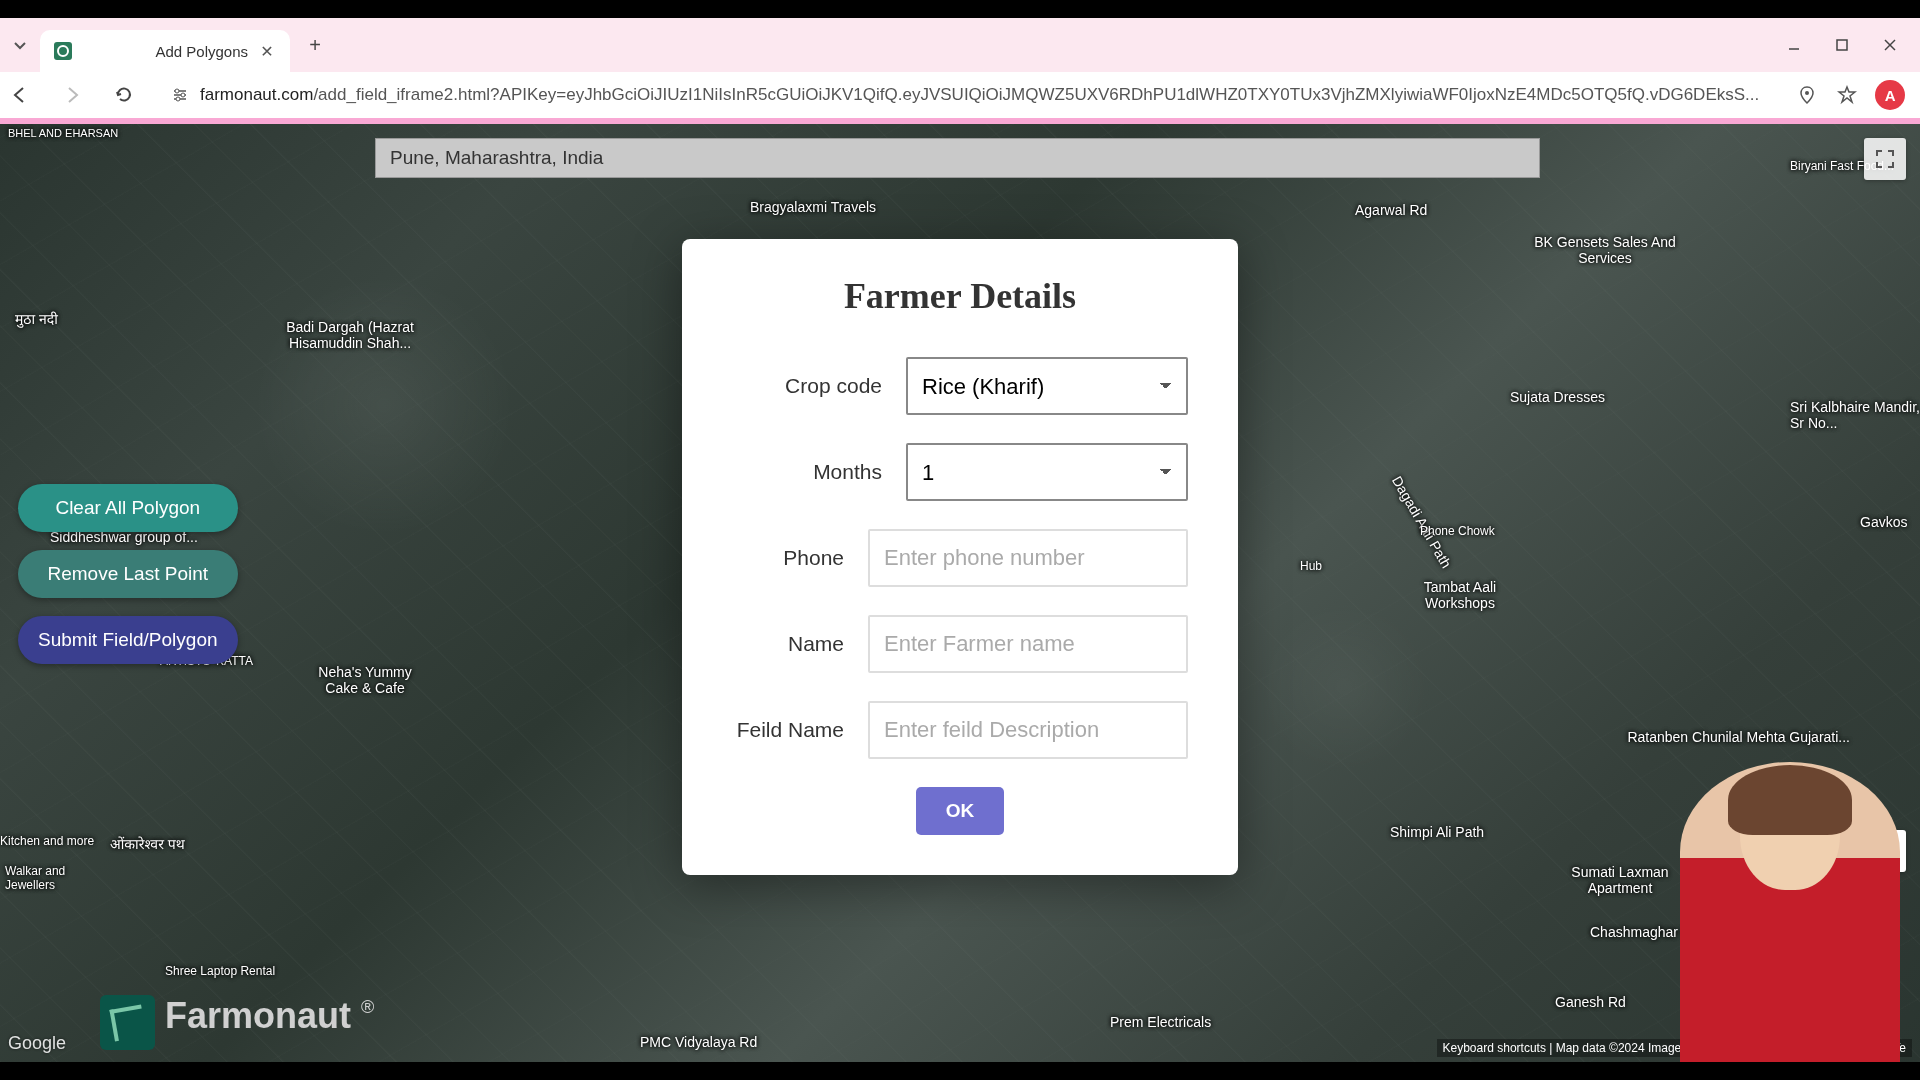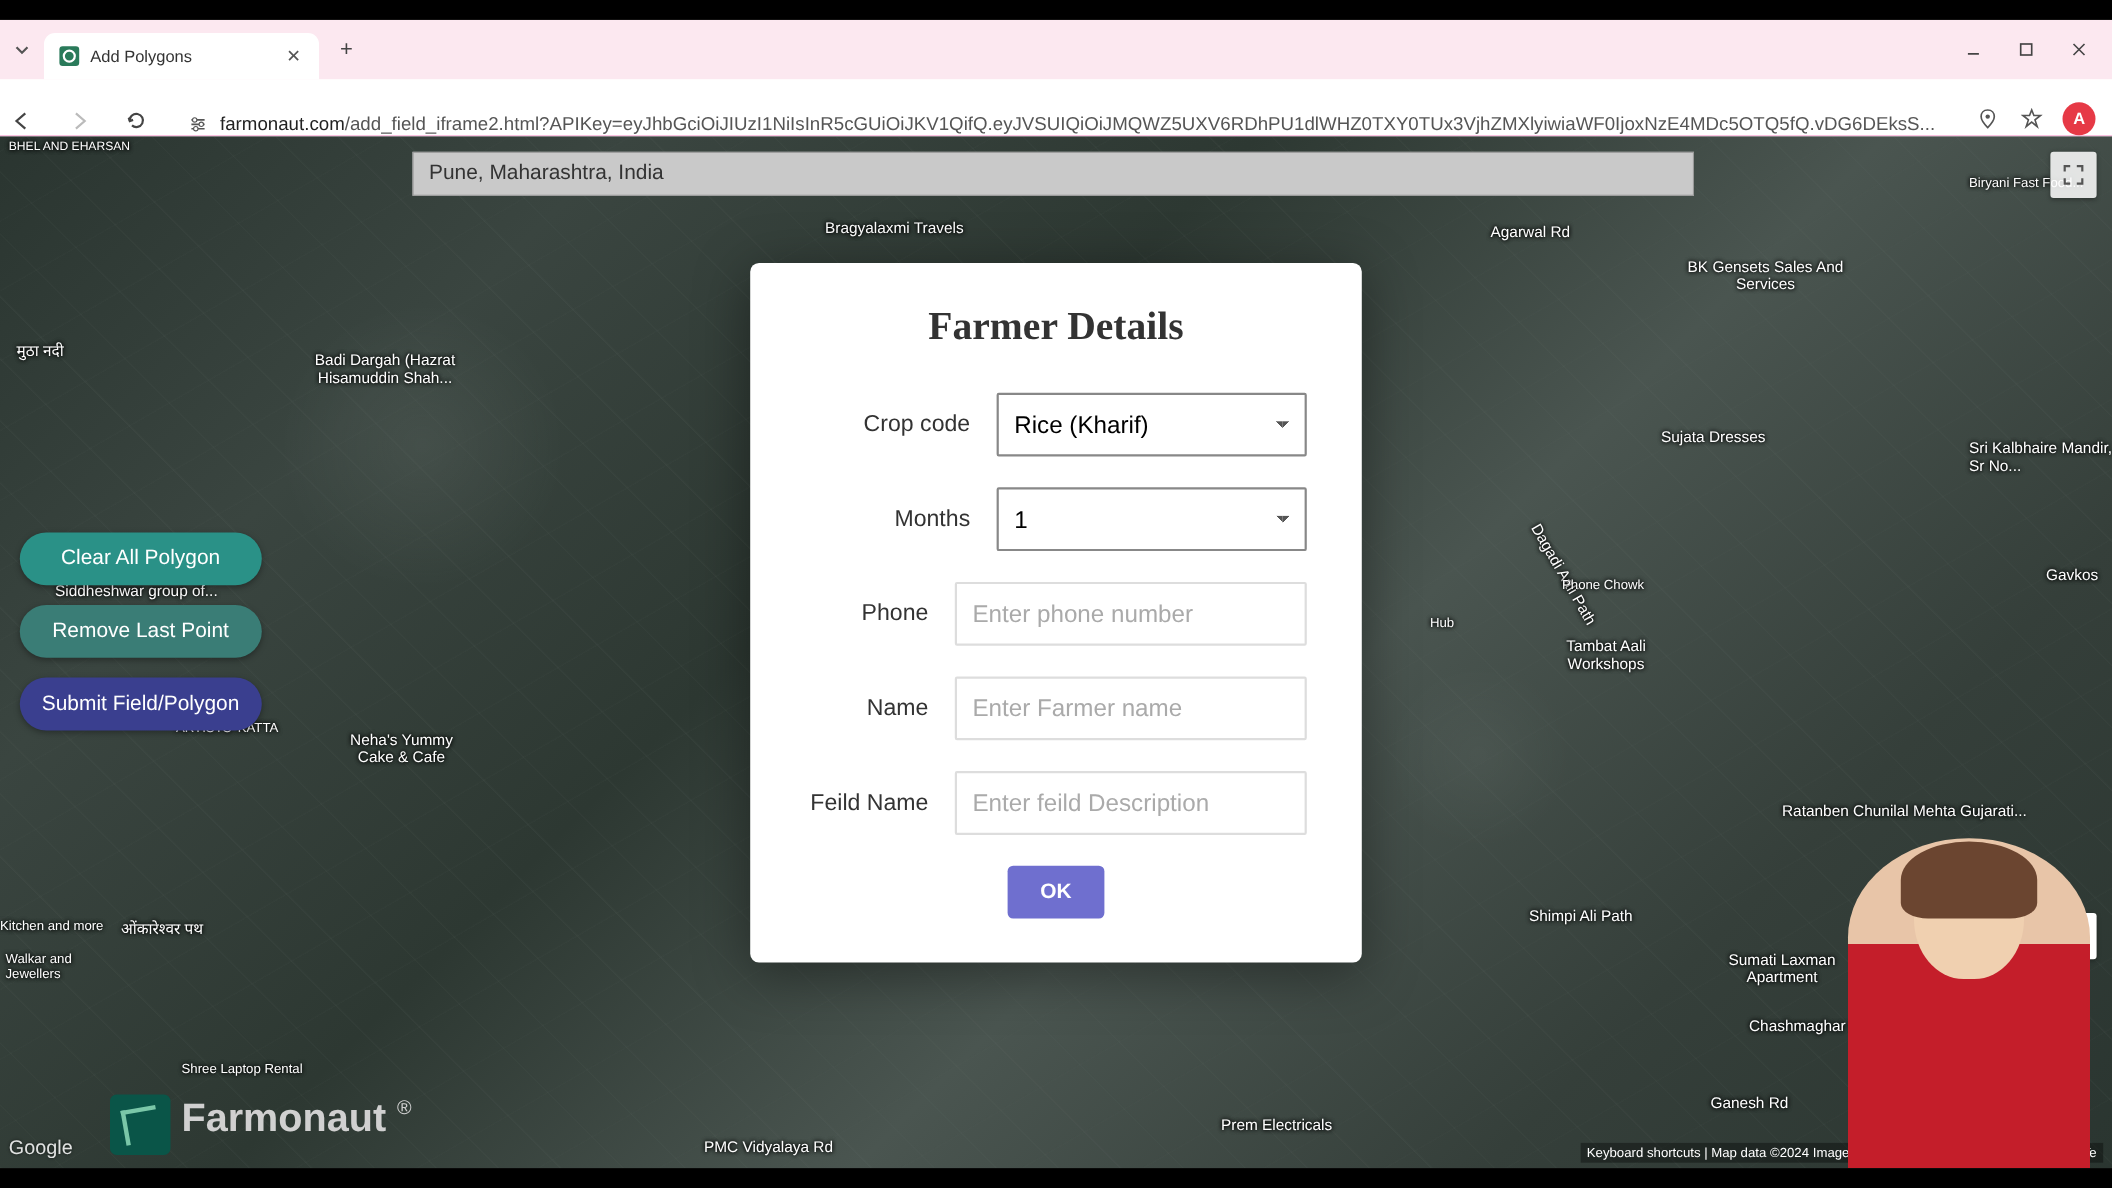--- a/index.html
+++ b/index.html
@@ -7,30 +7,30 @@
     
     
     .letterbox-top { position: absolute; top: 0; left: 0; right: 0; height: 18px; background: #000; z-index: 1000; }
     .letterbox-bottom { position: absolute; bottom: 0; left: 0; right: 0; height: 18px; background: #000; z-index: 1000; }
     
     .viewport { position: absolute; top: 18px; left: 0; right: 0; bottom: 18px; background: #fff; }
     
     
     .chrome-top { background: #fce8f0; height: 54px; display: flex; align-items: center; padding: 0 8px; position: relative; }
     .tab-dropdown { width: 24px; height: 24px; display: flex; align-items: center; justify-content: center; margin-right: 8px; cursor: pointer; }
-    .tab { background: #fff; border-radius: 10px 10px 0 0; height: 42px; display: flex; align-items: center; padding: 0 14px; gap: 10px; min-width: 250px; position: relative; top: 6px; }
+    .tab { background: #fff; border-radius: 10px 10px 0 0; height: 42px; display: flex; align-items: center; padding: 0 14px; gap: 10px; min-width: 250px; position: relative; top: 6px; text-align: right; }
     .tab .favicon { width: 18px; height: 18px; background: #2a7a5a; border-radius: 3px; display: flex; align-items: center; justify-content: center; }
     .tab .favicon::after { content: ""; width: 8px; height: 8px; border: 2px solid #fff; border-radius: 50%; }
     .tab-title { font-size: 15px; color: #333; flex: 1; }
     .tab-close { width: 18px; height: 18px; display: flex; align-items: center; justify-content: center; cursor: pointer; color: #555; font-size: 16px; }
     .new-tab { width: 30px; height: 30px; display: flex; align-items: center; justify-content: center; cursor: pointer; margin-left: 10px; font-size: 20px; color: #444; }
     .window-controls { margin-left: auto; display: flex; gap: 28px; padding-right: 12px; }
     .win-btn { width: 20px; height: 20px; display: flex; align-items: center; justify-content: center; cursor: pointer; color: #444; }
     
-    .chrome-nav { background: #fff; height: 52px; display: flex; align-items: flex-end; padding: 0 10px; gap: 32px; border-bottom: 1px solid #f9a8d4; }
+    .chrome-nav { background: #fff; height: 52px; display: flex; align-items: center; padding: 0 10px; gap: 32px; border-bottom: 6px solid #f9a8d4; }
     .nav-btn { width: 26px; height: 26px; display: flex; align-items: center; justify-content: center; cursor: pointer; color: #555; }
     .nav-btn.disabled { color: #bbb; }
     .url-bar { flex: 1; display: flex; align-items: center; gap: 10px; padding: 0 4px; }
     .site-icon { width: 20px; height: 20px; display: flex; align-items: center; justify-content: center; color: #555; }
     .url-text { font-size: 17px; color: #555; white-space: nowrap; overflow: hidden; text-overflow: ellipsis; }
     .url-text .domain { color: #222; }
     .right-icons { display: flex; gap: 16px; align-items: center; }
     .icon-btn { width: 24px; height: 24px; display: flex; align-items: center; justify-content: center; cursor: pointer; color: #555; }
     .profile-badge { width: 30px; height: 30px; border-radius: 50%; background: #e63946; color: #fff; display: flex; align-items: center; justify-content: center; font-size: 15px; font-weight: bold; }
     
@@ -197,21 +197,21 @@
     <div class="map-label" style="top:710px;left:110px">ओंकारेश्वर पथ</div>
     <div class="map-label" style="top:740px;left:5px;font-size:12px;width:100px;white-space:normal">Walkar and Jewellers</div>
     <div class="map-label" style="top:710px;left:0px;font-size:12px">Kitchen and more</div>
     <div class="map-label" style="top:840px;left:165px;font-size:12px">Shree Laptop Rental</div>
     <div class="map-label" style="top:78px;left:1355px">Agarwal Rd</div>
     <div class="map-label" style="top:110px;left:1515px;width:180px;white-space:normal;text-align:center">BK Gensets Sales And Services</div>
     <div class="map-label" style="top:265px;left:1510px">Sujata Dresses</div>
     <div class="map-label" style="top:275px;left:1790px;width:140px;white-space:normal">Sri Kalbhaire Mandir, Sr No...</div>
     <div class="map-label" style="top:455px;left:1395px;width:130px;white-space:normal;text-align:center">Tambat Aali Workshops</div>
     <div class="map-label" style="top:390px;left:1860px">Gavkos</div>
-    <div class="map-label" style="top:605px;left:1620px;width:230px;white-space:normal;text-align:left">Ratanben Chunilal Mehta Gujarati...</div>
+    <div class="map-label" style="top:605px;left:1620px;width:230px;white-space:normal;text-align:right">Ratanben Chunilal Mehta Gujarati...</div>
     <div class="map-label" style="top:740px;left:1540px;width:160px;white-space:normal;text-align:center">Sumati Laxman Apartment</div>
     <div class="map-label" style="top:800px;left:1590px">Chashmaghar Optician</div>
     <div class="map-label" style="top:870px;left:1555px">Ganesh Rd</div>
     <div class="map-label" style="top:700px;left:1390px">Shimpi Ali Path</div>
     <div class="map-label" style="top:890px;left:1110px">Prem Electricals</div>
     <div class="map-label" style="top:910px;left:640px">PMC Vidyalaya Rd</div>
     <div class="map-label" style="top:390px;left:1370px;transform:rotate(60deg)">Dagadi Aali Path</div>
     <div class="map-label" style="top:400px;left:1420px;font-size:12px">Phone Chowk</div>
     <div class="map-label" style="top:35px;left:1790px;font-size:12px;width:130px;white-space:normal">Biryani Fast Food...</div>
     <div class="map-label" style="top:435px;left:1300px;font-size:12px">Hub</div>

